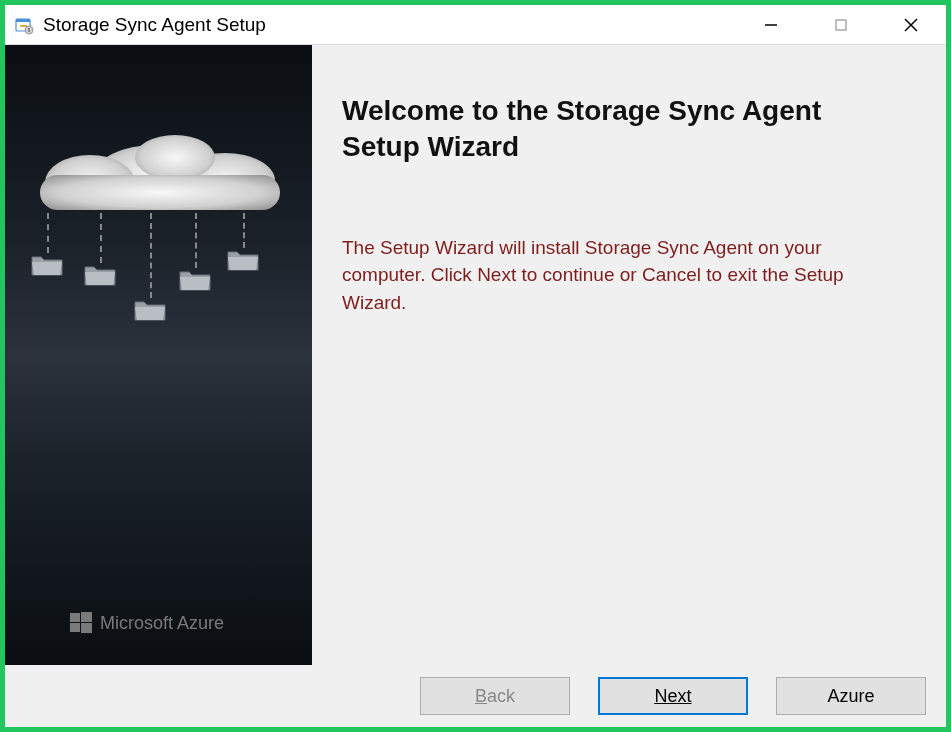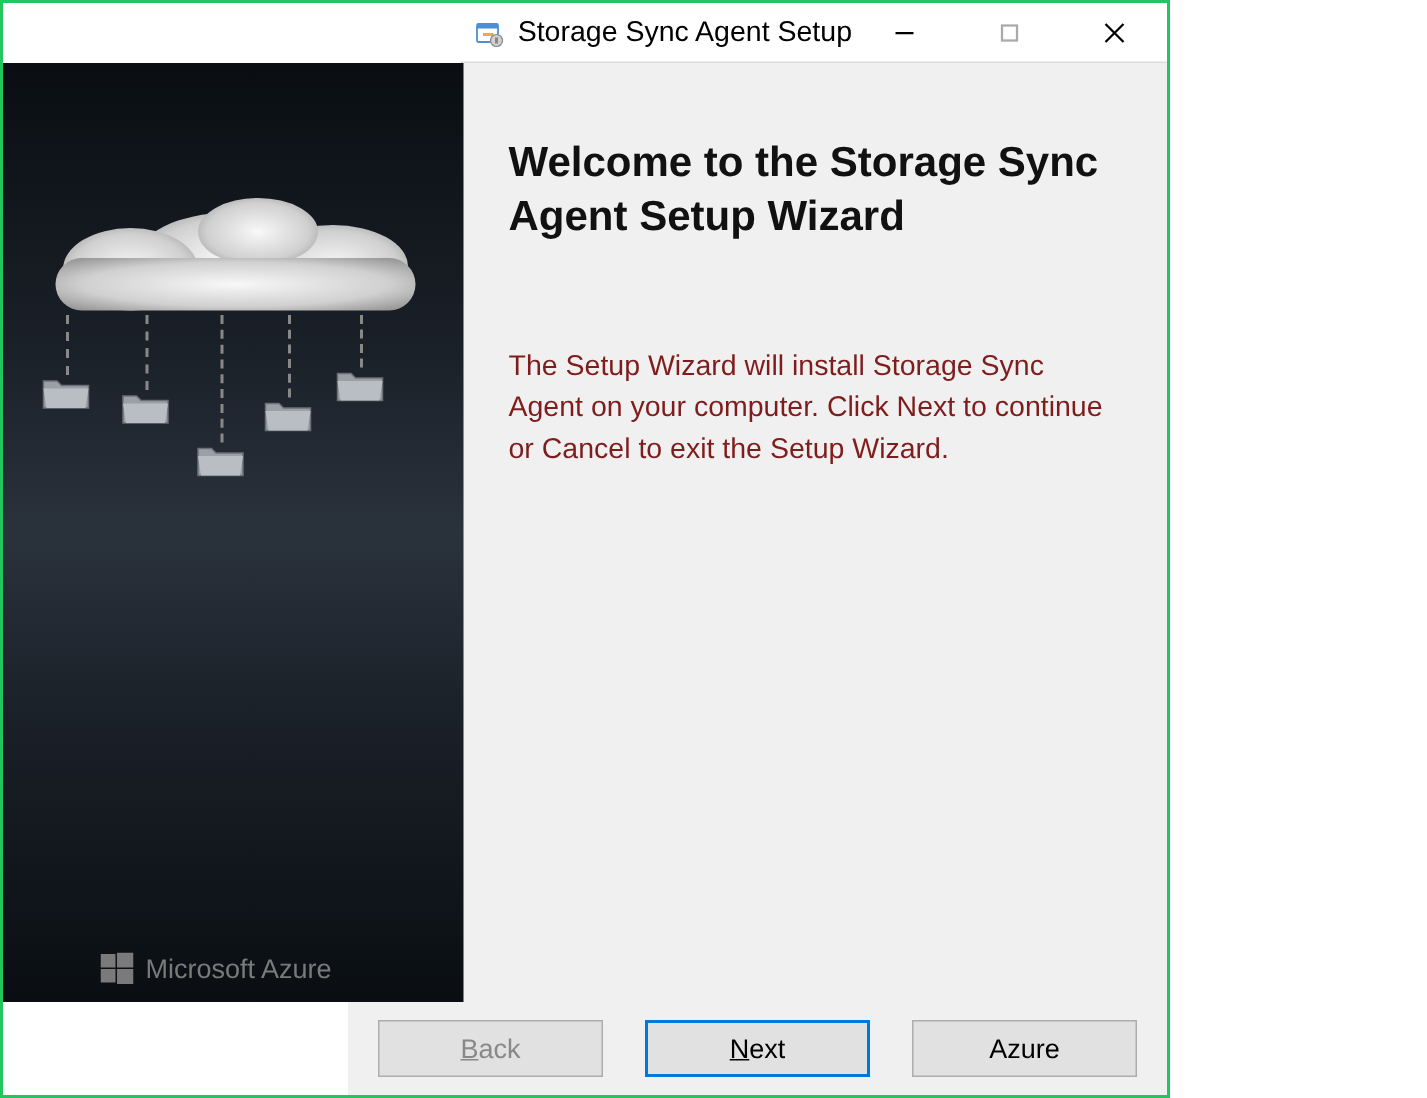--- a/index.html
+++ b/index.html
@@ -8,27 +8,26 @@
       box-sizing: border-box;
     }
     body {
       font-family: "Segoe UI", Tahoma, sans-serif;
       background: #fff;
       width: 951px;
       height: 732px;
       overflow: hidden;
     }
     .window {
-      width: 780px;
+      width: 951px;
       height: 732px;
-      border: 2px solid #22c55e;
+      border: 5px solid #22c55e;
       background: #fff;
       display: flex;
       flex-direction: column;
-      align-items: flex-end;
     }
     .titlebar {
       height: 40px;
       display: flex;
       align-items: center;
       background: #fff;
       border-bottom: 1px solid #ddd;
       padding-left: 8px;
     }
     .titlebar-icon {
@@ -95,21 +94,21 @@
       width: 34px;
       height: 26px;
     }
     .folder-line {
       position: absolute;
       width: 1px;
       border-left: 2px dashed #888;
     }
     .azure-logo {
       position: absolute;
-      bottom: 11px;
+      bottom: 31px;
       left: 20px;
       display: flex;
       align-items: center;
       color: #7a7a7a;
       font-size: 18px;
       padding-left: 45px;
     }
     .azure-logo-icon {
       width: 22px;
       height: 22px;
@@ -150,20 +149,21 @@
       border: 1px solid #adadad;
       cursor: pointer;
     }
     .wizard-btn.disabled {
       color: #888;
       cursor: default;
     }
     .wizard-btn.primary {
       border: 2px solid #0078d7;
       background: #e1e1e1;
+      text-decoration: underline;
     }
     .wizard-btn .underline {
       text-decoration: underline;
     }
   </style>
 </head>
 <body>
 
 <div class="window">
 

